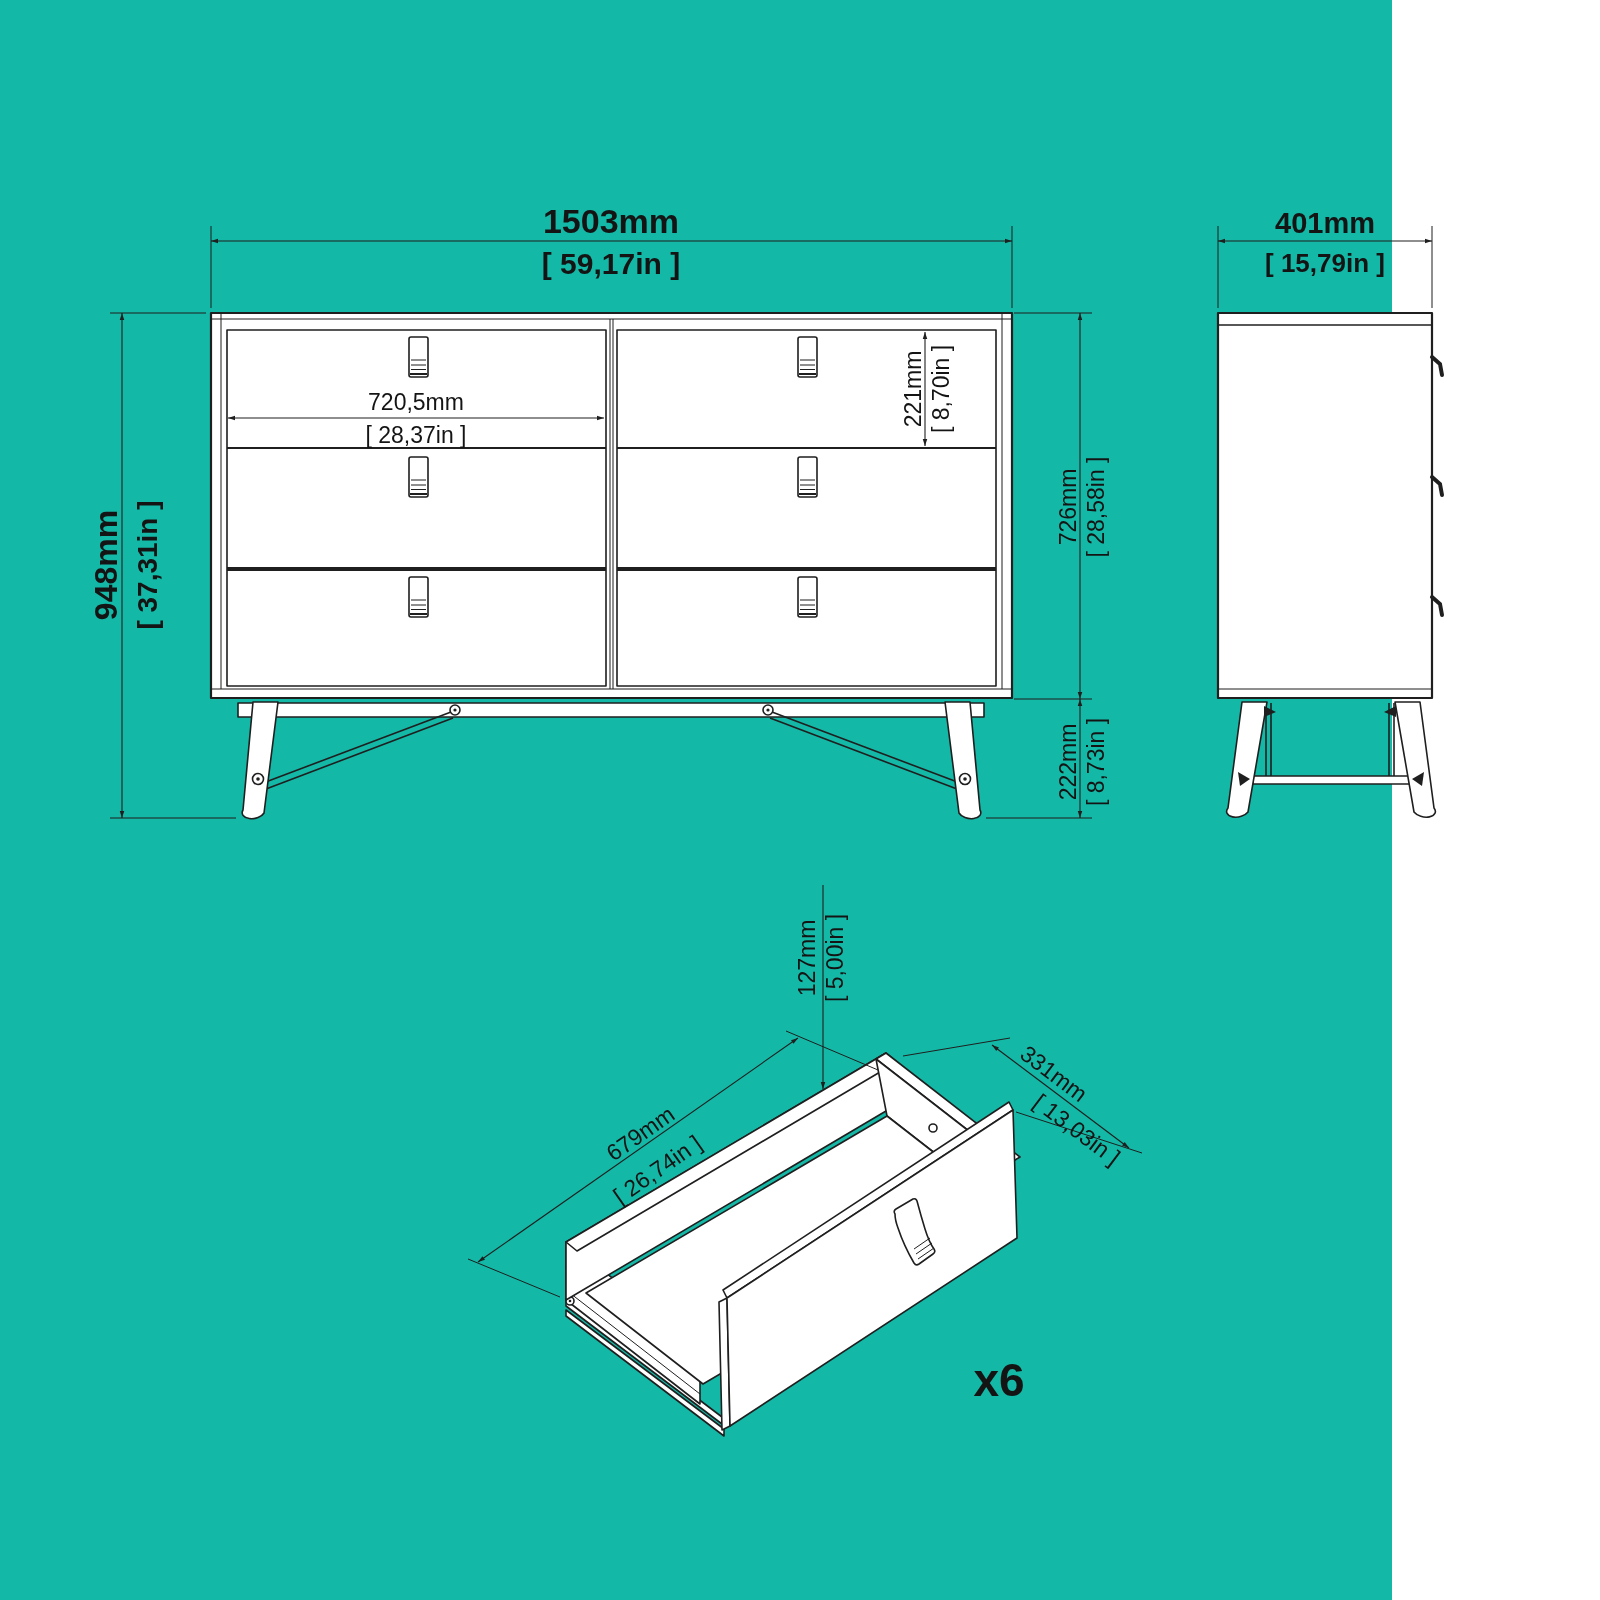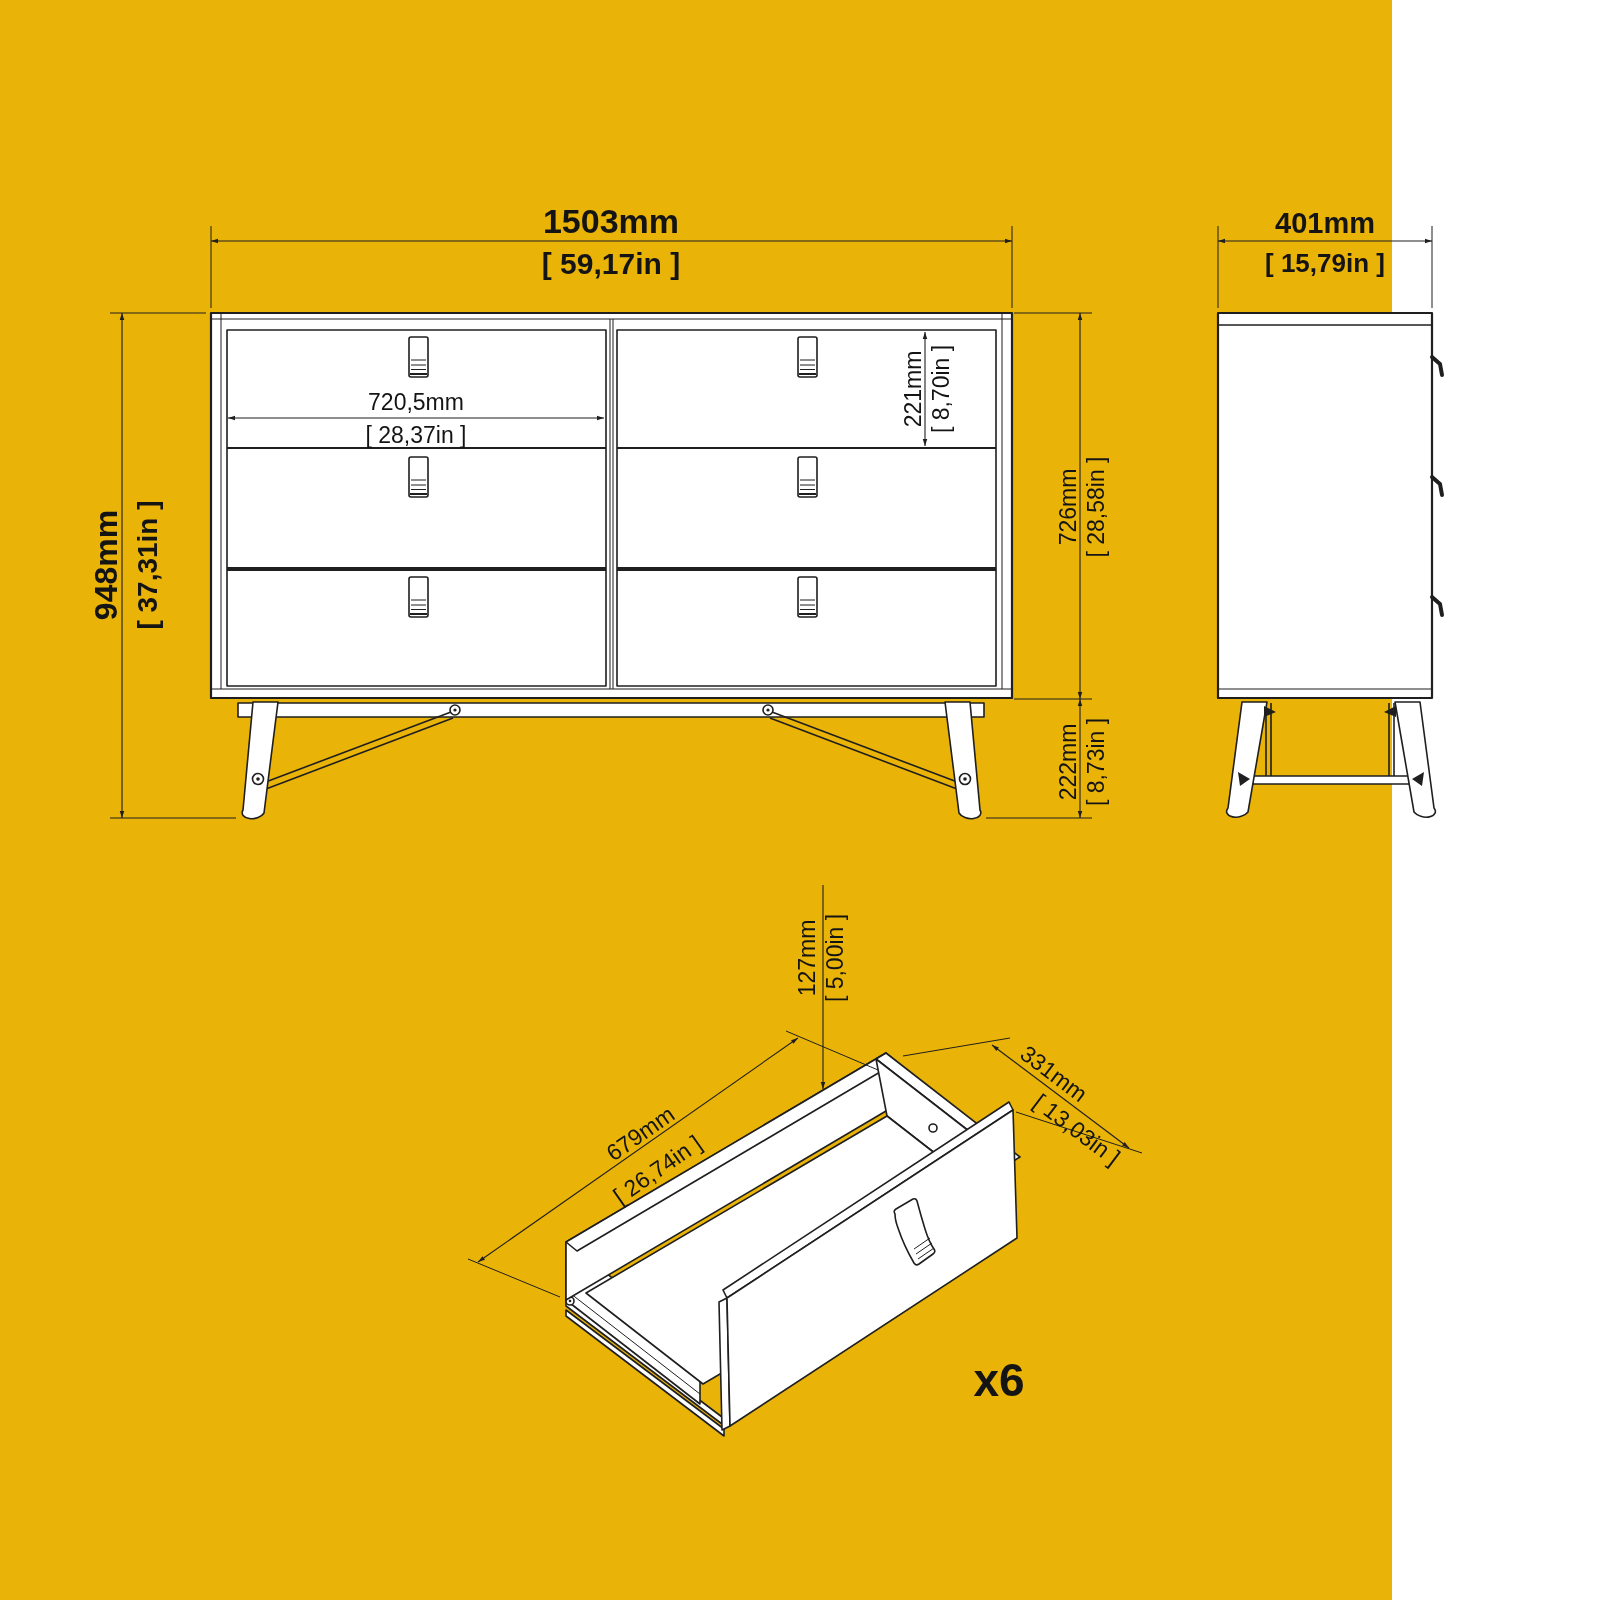--- a/index.html
+++ b/index.html
@@ -1,16 +1,16 @@
 <!DOCTYPE html>
 <html><head>
 <meta charset="utf-8">
 <style>
   html,body{margin:0;padding:0;background:#ffffff;}
-  .stage{width:1392px;height:1600px;position:relative;background:#eab308;}
+  .stage{width:1392px;height:1600px;position:relative;background:#14b8a6;}
   svg{display:block;}
   
   .ob{stroke:#1f1f1f;fill:none;stroke-width:1.6;stroke-linejoin:round;}
   .ob2{stroke:#1f1f1f;fill:none;stroke-width:2.2;stroke-linejoin:round;}
   .thin{stroke:#1f1f1f;fill:none;stroke-width:1;}
   .hv{stroke:#1f1f1f;fill:none;stroke-width:4;}
   .fw{fill:#ffffff;}
   .dim{stroke:#1f1f1f;fill:none;stroke-width:1.1;}
   .ext{stroke:#1f1f1f;fill:none;stroke-width:1;}
   .blk{fill:#1f1f1f;stroke:none;}

